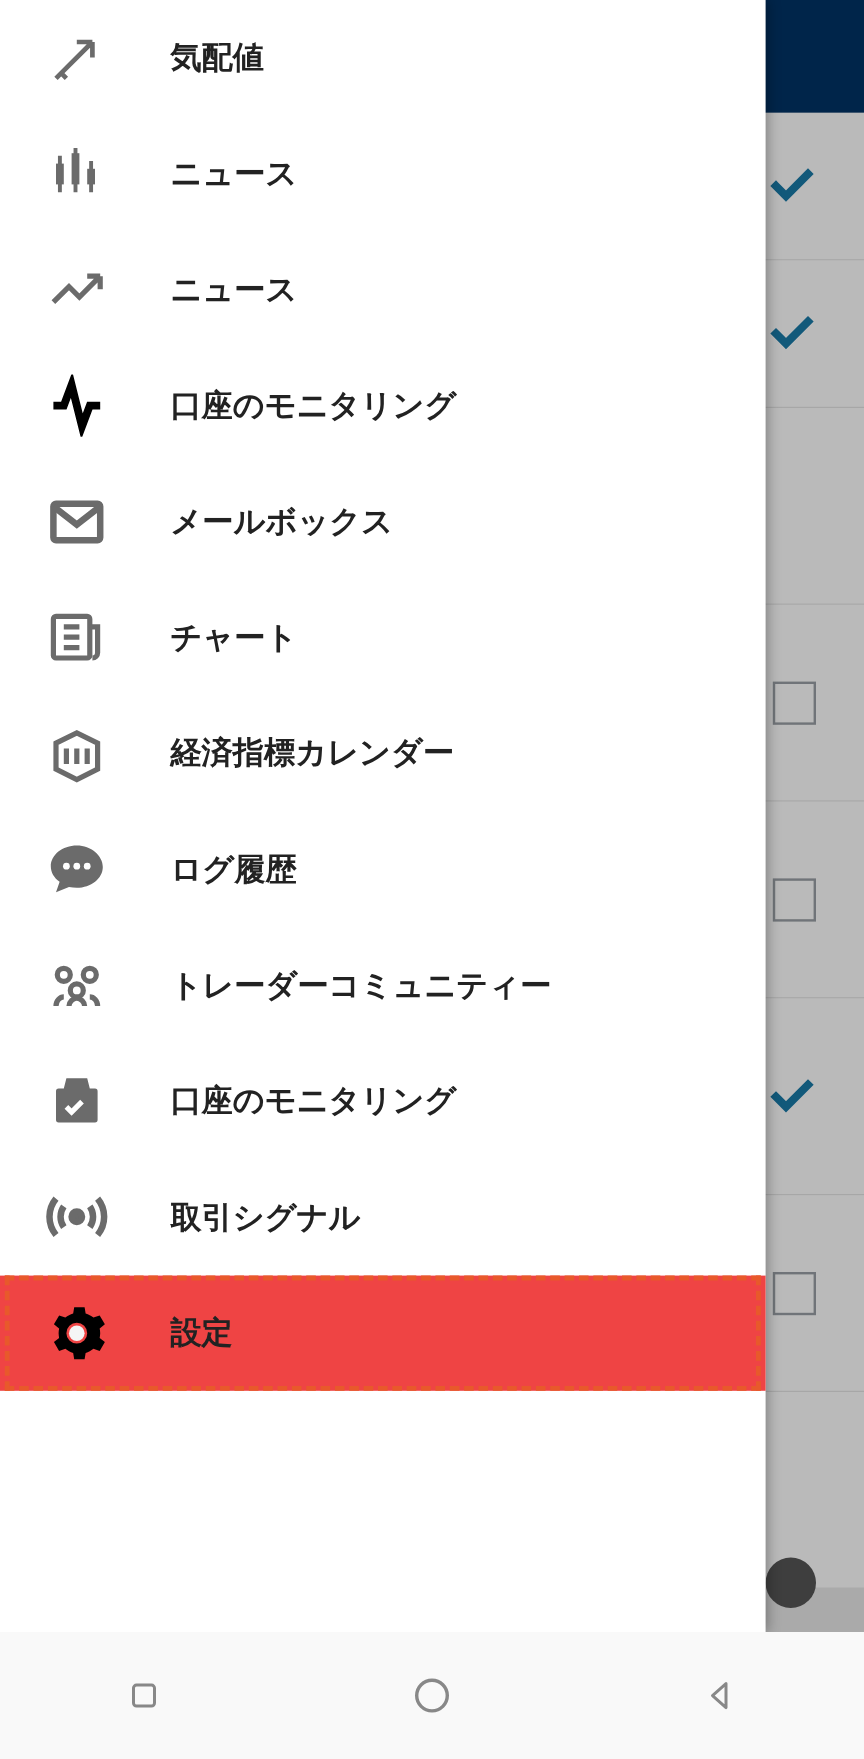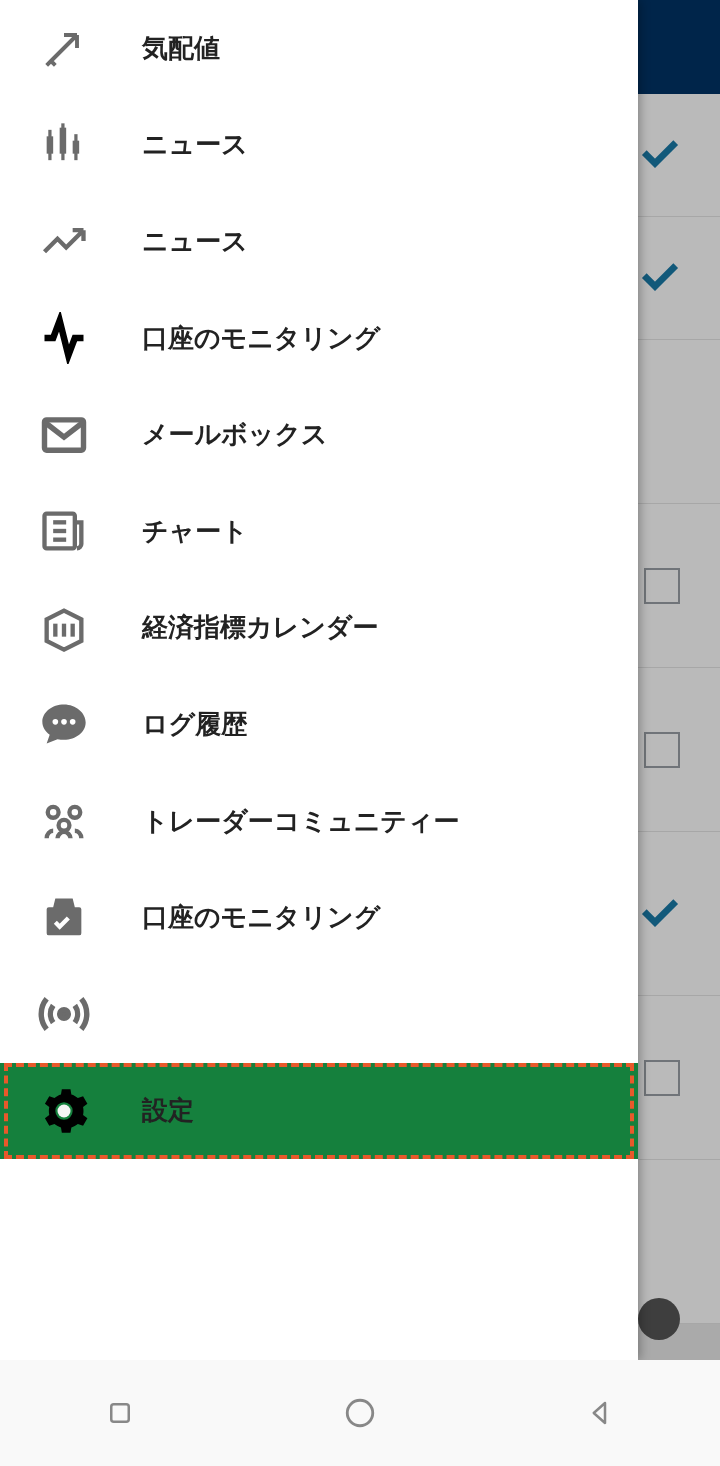--- a/index.html
+++ b/index.html
@@ -8,21 +8,21 @@
 .main-bg { position: absolute; top: 0; left: 0; width: 720px; height: 1466px; background: #e9e9e9; }
 .top-bar { position: absolute; top: 0; left: 0; right: 0; height: 94px; background: #003366; }
 .setting-row { position: absolute; left: 0; right: 0; height: 123px; background: #fff; border-bottom: 1px solid #e5e5e5; display: flex; align-items: center; justify-content: flex-end; padding-right: 40px; }
 .setting-row.tall { height: 164px; }
 .checkbox { width: 36px; height: 36px; border: 2px solid #9aa0a6; background: #fff; }
 .checkmark { width: 40px; height: 40px; }
 .overlay { position: absolute; top: 0; left: 0; width: 720px; height: 1466px; background: rgba(0,0,0,0.27); }
 .drawer { position: absolute; top: 0; left: 0; width: 638px; height: 1360px; background: #fff; box-shadow: 2px 0 10px rgba(0,0,0,0.3); display: flex; flex-direction: column; }
 .nav-item { display: flex; align-items: center; height: 96.6px; padding-left: 36px; gap: 50px; font-size: 26px; font-weight: 700; color: #222; cursor: pointer; }
 .nav-item .icon-wrap { width: 56px; height: 56px; display: flex; align-items: center; justify-content: center; flex-shrink: 0; }
-.nav-item.highlighted { background: #15803d; position: relative; }
+.nav-item.highlighted { background: #ef4444; position: relative; }
 .highlight-border { position: absolute; top: 0; left: 4px; right: 4px; bottom: 0; border: 4px dashed #e8592b; pointer-events: none; }
 .navbar-bottom { position: absolute; bottom: 0; left: 0; right: 0; height: 106px; background: #f9f9f9; display: flex; align-items: center; justify-content: space-around; }
 .navbar-bottom .nav-btn { width: 42px; height: 42px; display: flex; align-items: center; justify-content: center; }
 .floating-dot { position: absolute; right: 40px; bottom: 126px; width: 42px; height: 42px; background: #555; border-radius: 50%; }
 svg { display: block; }
 </style>
 </head>
 <body>
 
 <div class="app">
@@ -173,20 +173,21 @@
       <span>口座のモニタリング</span>
     </div>
 
     <div class="nav-item">
       <span class="icon-wrap">
         <svg width="52" height="52" viewBox="0 0 24 24" fill="none" stroke="#6b6b6b" stroke-width="2.5">
             <circle cx="12" cy="12" r="2" fill="#6b6b6b"></circle>
             <path d="M7 8a7 7 0 000 8M17 8a7 7 0 010 8M4 5a11 11 0 000 14M20 5a11 11 0 010 14"></path>
           </svg>
       </span>
+      <span>取引シグナル</span>
     </div>
 
     <div class="nav-item highlighted">
       <div class="highlight-border"></div>
       <span class="icon-wrap">
         <svg width="52" height="52" viewBox="0 0 24 24" fill="#000">
             <path d="M12 8a4 4 0 100 8 4 4 0 000-8zm9 4c0 .6-.1 1.2-.2 1.8l2 1.6-2 3.4-2.4-.8c-.9.7-1.9 1.3-3 1.6L15 22h-4l-.4-2.4c-1.1-.3-2.1-.9-3-1.6l-2.4.8-2-3.4 2-1.6c-.1-.6-.2-1.2-.2-1.8s.1-1.2.2-1.8l-2-1.6 2-3.4 2.4.8c.9-.7 1.9-1.3 3-1.6L11 2h4l.4 2.4c1.1.3 2.1.9 3 1.6l2.4-.8 2 3.4-2 1.6c.1.6.2 1.2.2 1.8z"></path>
             <circle cx="12" cy="12" r="3" fill="#f5f5f5"></circle>
           </svg>
       </span>

